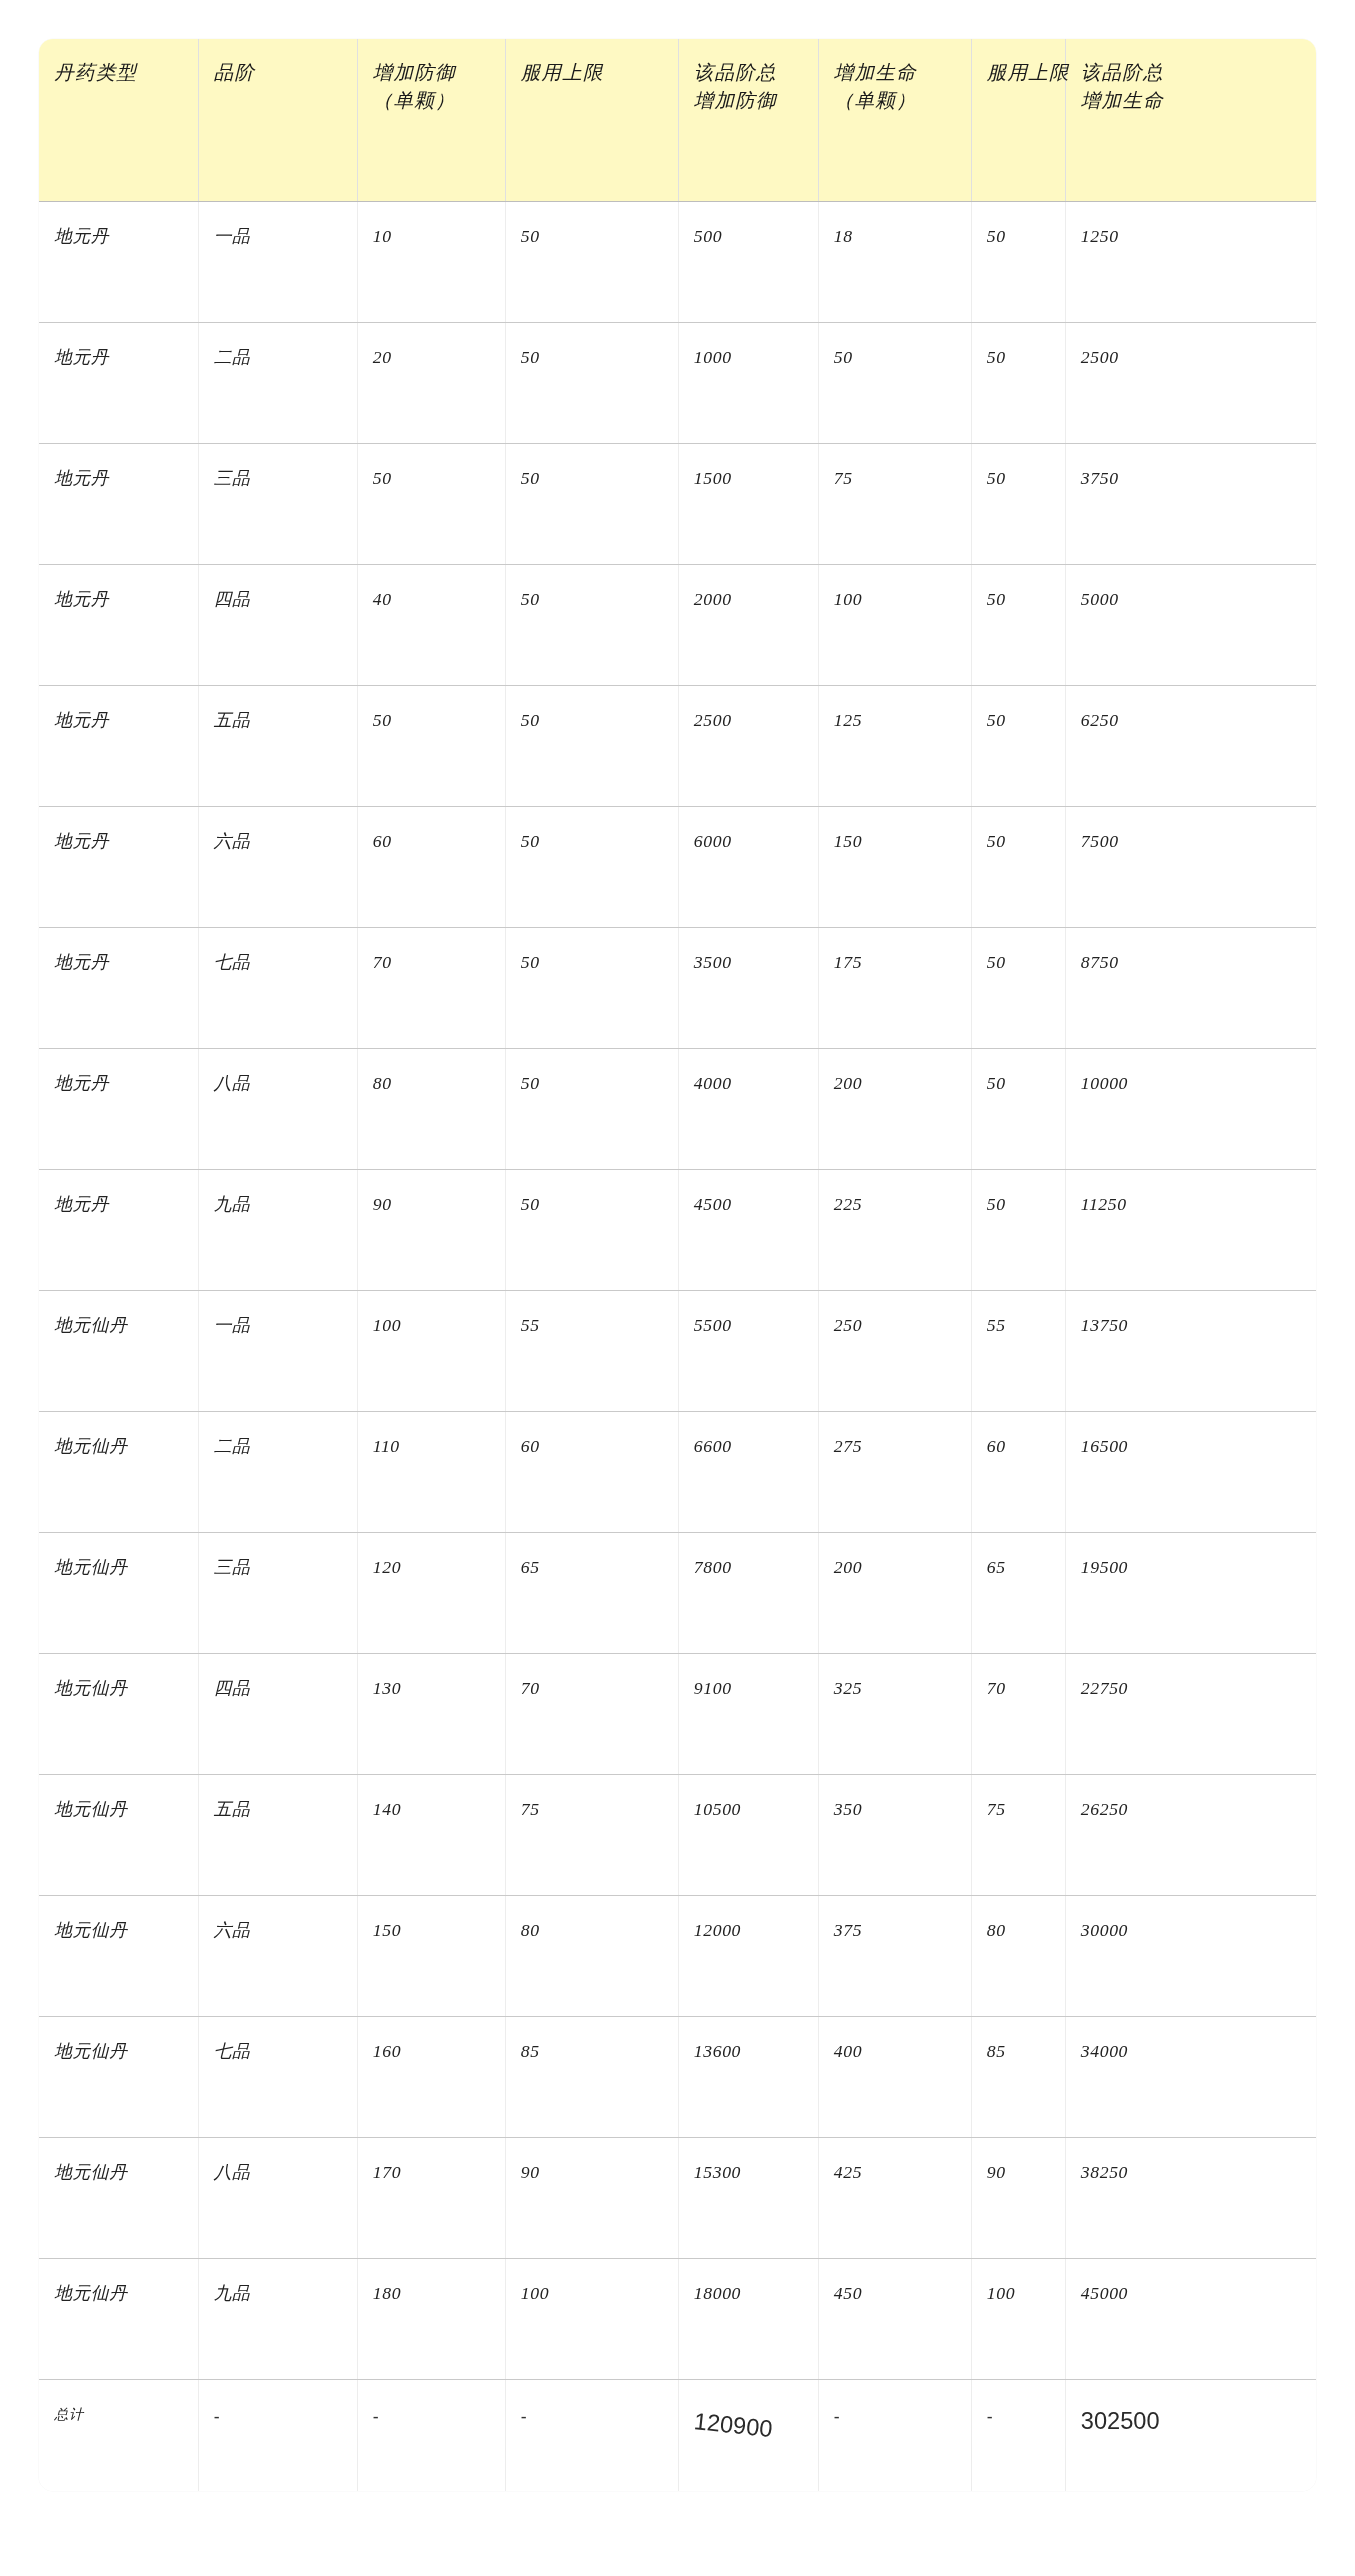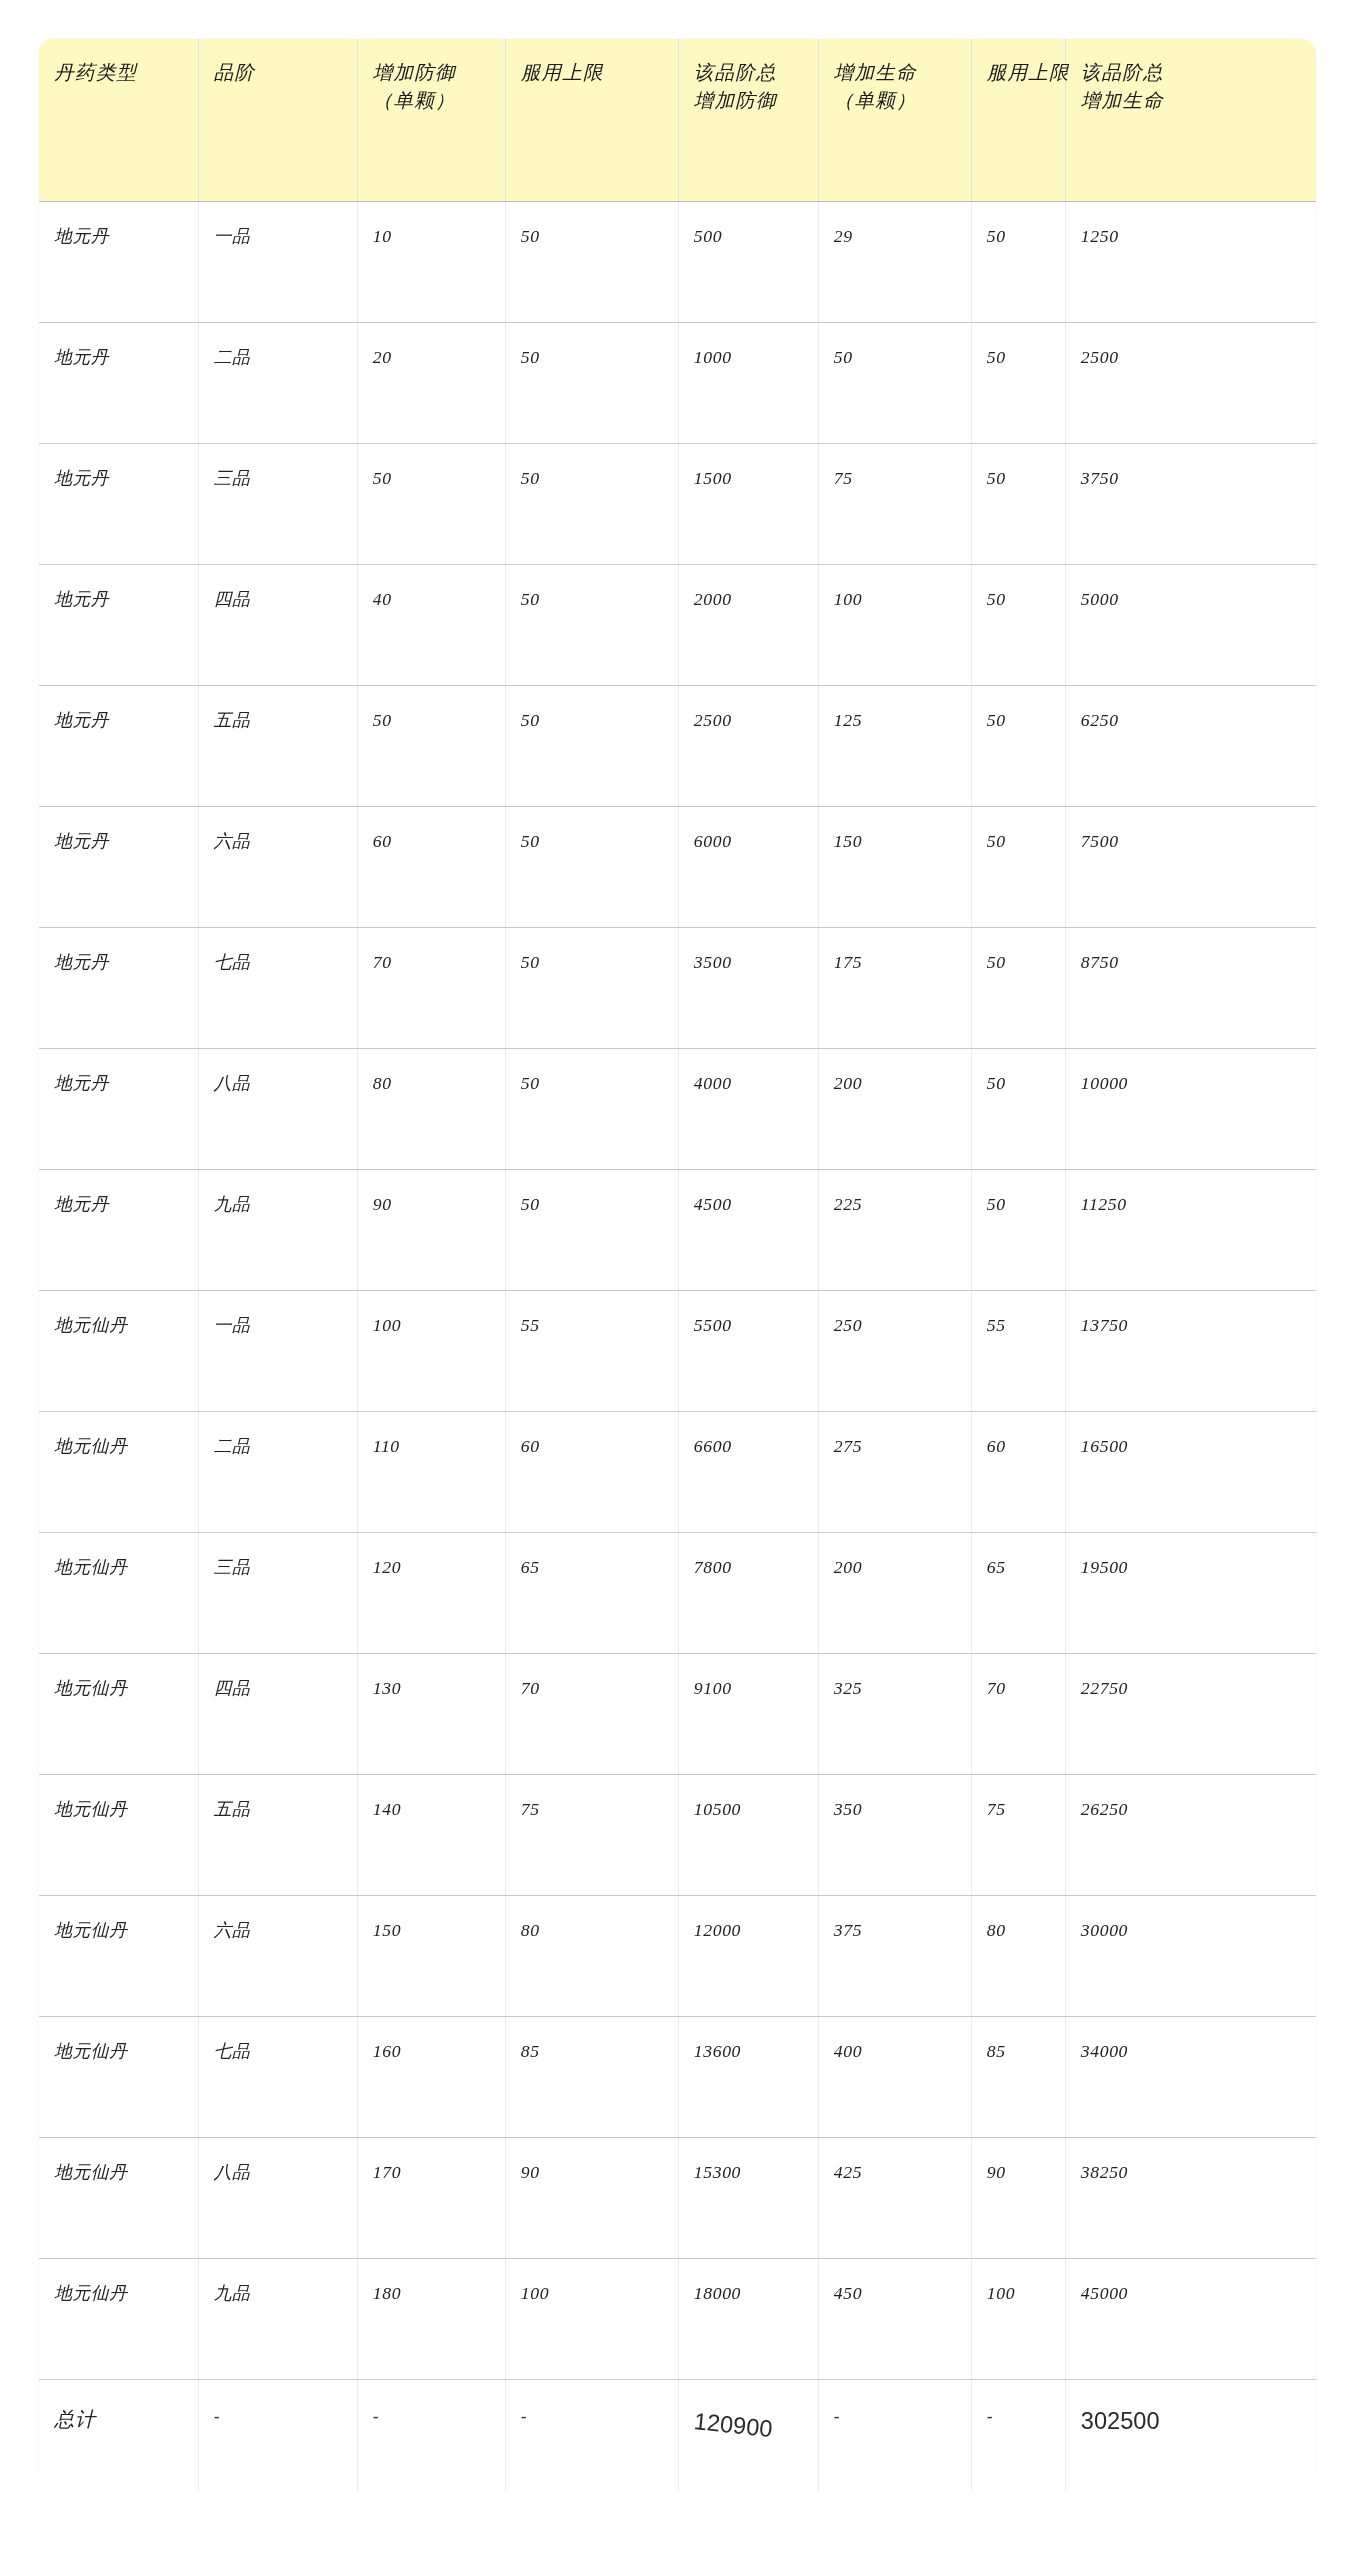--- a/index.html
+++ b/index.html
@@ -78,21 +78,21 @@
     letter-spacing: 0.6px;
     box-sizing: border-box;
     white-space: nowrap;
   }
   tbody td:last-child { border-right: none; margin-left: 33px; }
 
   tbody tr.total-row td {
     border-bottom: none;
     height: 112px;
     padding-top: 26px;
-    font-size: 20px;
+    font-size: 14px;
   }
   tbody tr.total-row td.total-num {
     font-family: "Liberation Sans", "DejaVu Sans", sans-serif;
     font-style: normal;
     font-size: 23.6px;
     letter-spacing: 0px;
     color: #2a2a2a;
   }
   tbody tr.total-row td.total-num span.slant {
     display: inline-block;
@@ -155,21 +155,21 @@
           </th>
         </tr>
       </thead>
       <tbody id="table-body">
           <tr>
             <td>地元丹</td>
             <td>一品</td>
             <td>10</td>
             <td>50</td>
             <td>500</td>
-            <td>29</td>
+            <td>18</td>
             <td>50</td>
             <td>1250</td>
           </tr>
           <tr>
             <td>地元丹</td>
             <td>二品</td>
             <td>20</td>
             <td>50</td>
             <td>1000</td>
             <td>50</td>

